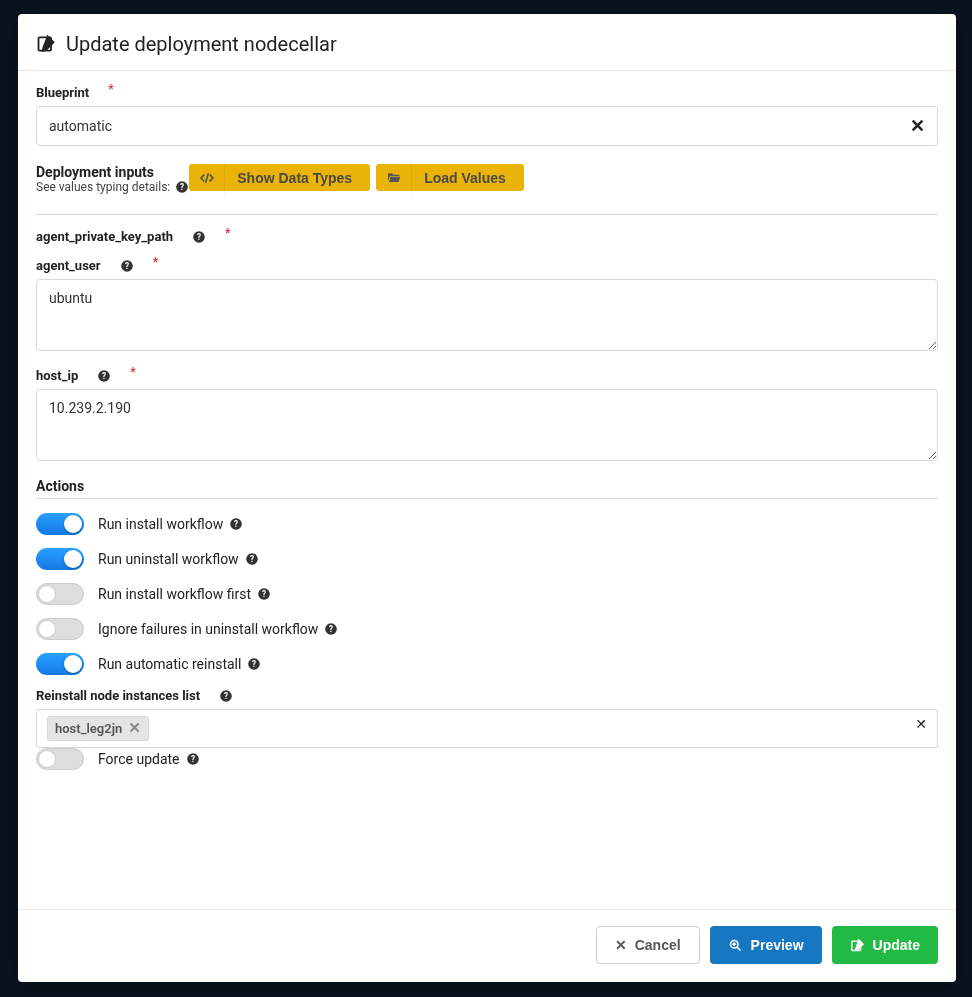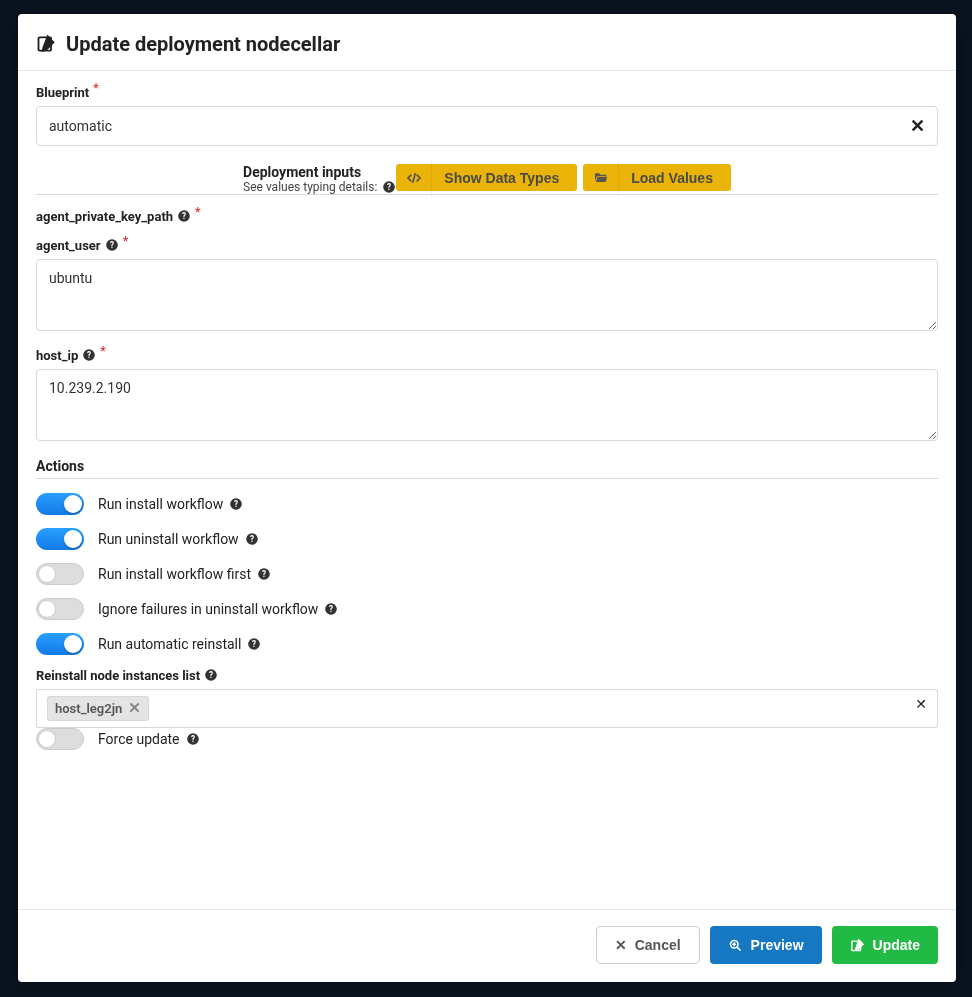--- a/index.html
+++ b/index.html
@@ -28,34 +28,34 @@
   .hsep {
     border-bottom:1px solid #e7e7e7;
   }
   .modal-title-row {
     display:flex;
     align-items:center;
     gap:10px;
   }
   .modal-title {
     font-size:20px;
-    font-weight:700;
+    font-weight:400;
     color:#222;
   }
   .modal-body {
     padding: 14px 18px 0 18px;
   }
   .form-label {
     font-size:13px;
     font-weight:700;
     color:#222;
     margin-bottom:6px;
     display:flex;
-    align-items:flex-start;
-    gap:4px;
+    align-items:flex-end;
+    gap:19px;
   }
   .required {
     color:#d33;
     font-size:12px;
     position:relative;
     top:-4px;
   }
   .help-ic {
     display:inline-flex;
     width:14px;
@@ -77,23 +77,23 @@
   .dropdown .clear-x {
     color:#222;
     font-size:18px;
     line-height:1;
     font-weight:700;
     cursor:pointer;
   }
   .section-bar {
     display:flex;
     align-items:flex-start;
-    justify-content:center;
+    justify-content:flex-start;
     border-bottom:1px solid #d9d9d9;
-    padding-bottom:0;
+    padding-bottom:20px;
     margin-bottom:14px;
   }
   .section-left {
     display:flex;
     flex-direction:column;
   }
   .section-title {
     font-size:14px;
     font-weight:700;
   }

